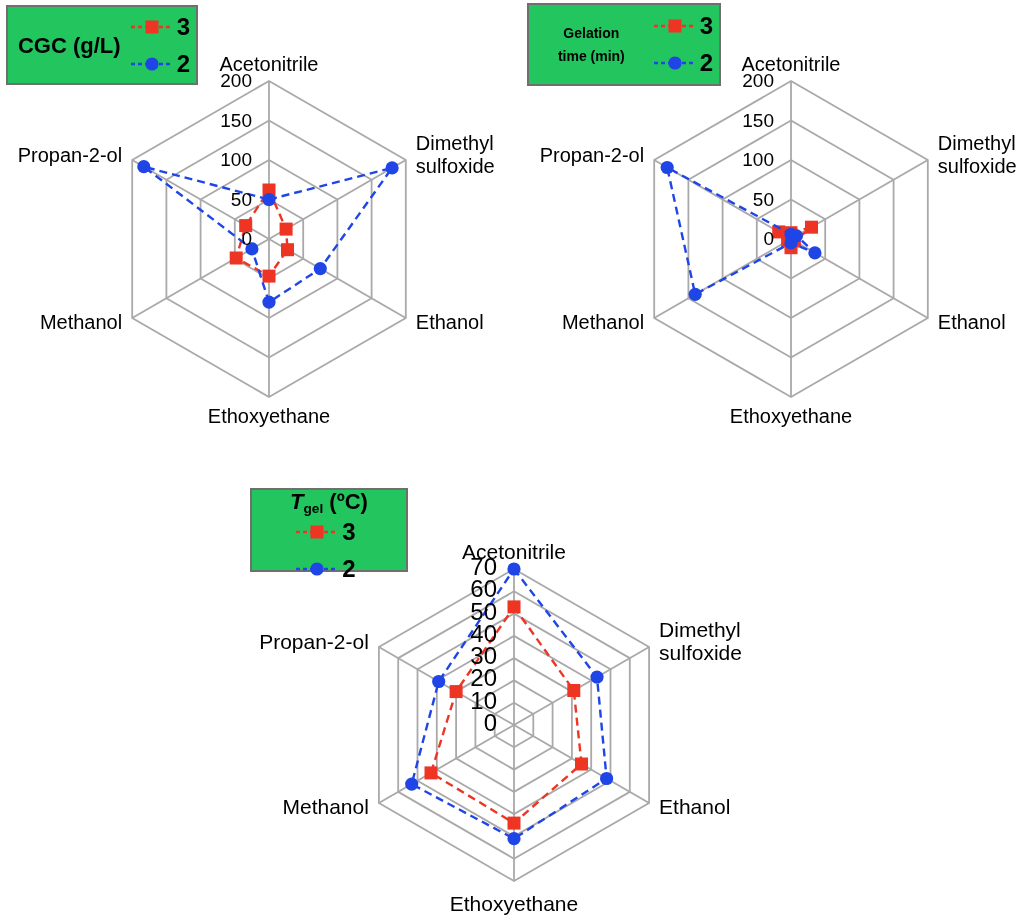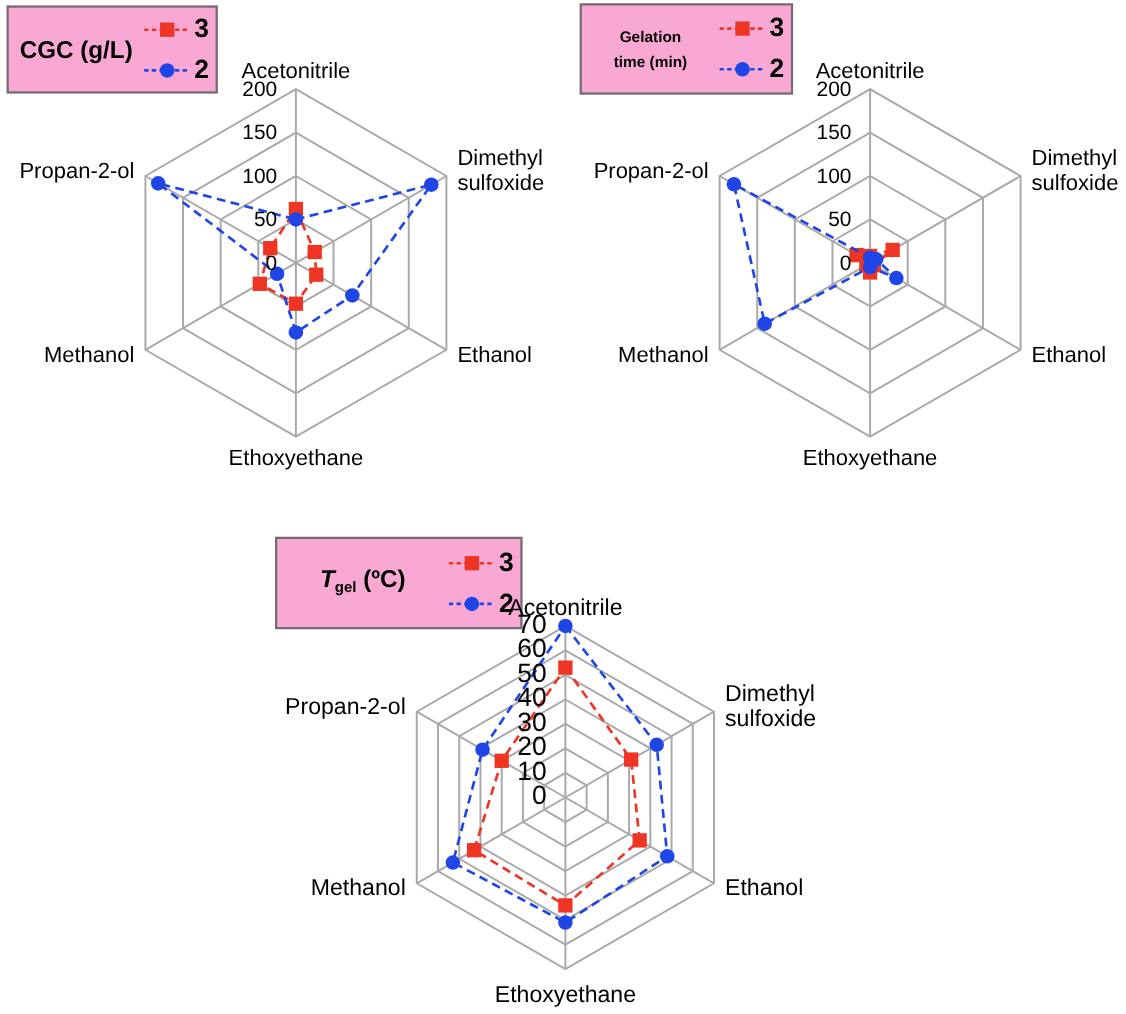--- a/index.html
+++ b/index.html
@@ -6,26 +6,26 @@
   .canvas{
     position:relative;width:1024px;height:922px;background:#ffffff;
     font-family:"Liberation Sans",sans-serif;color:#000;overflow:hidden;
   }
   .chart-svg{position:absolute;display:block;}
   #svg0{left:0;top:0;}
   #svg1{left:512px;top:0;}
   #svg2{left:0;top:460px;}
   svg text{font-family:"Liberation Sans",sans-serif;fill:#000;}
   .legend{
-    position:absolute;background:#f9a8d4;box-sizing:border-box;
+    position:absolute;background:#22c55e;box-sizing:border-box;
     display:flex;align-items:center;border:2.5px solid #6f6f6f;
   }
   #legend0{left:6px;top:5px;width:192px;height:80px;}
   #legend1{left:527px;top:3px;width:194px;height:83px;}
-  #legend2{left:250px;top:488px;width:225px;height:84px;}
+  #legend2{left:250px;top:488px;width:158px;height:84px;flex-direction:column;}
   .legend .title{
     flex:1;text-align:center;font-weight:bold;font-size:22px;line-height:23px;
   }
   #legend1 .title{font-size:14px;}
   .t-italic{font-style:italic;}
   .t-sub{font-size:0.62em;vertical-align:-0.28em;}
   .legend .entries{display:flex;flex-direction:column;gap:13px;margin-right:6px;}
   .entry{display:flex;align-items:center;gap:4px;}
   .entry .lbl{font-weight:bold;font-size:24px;line-height:1;}
 </style>

